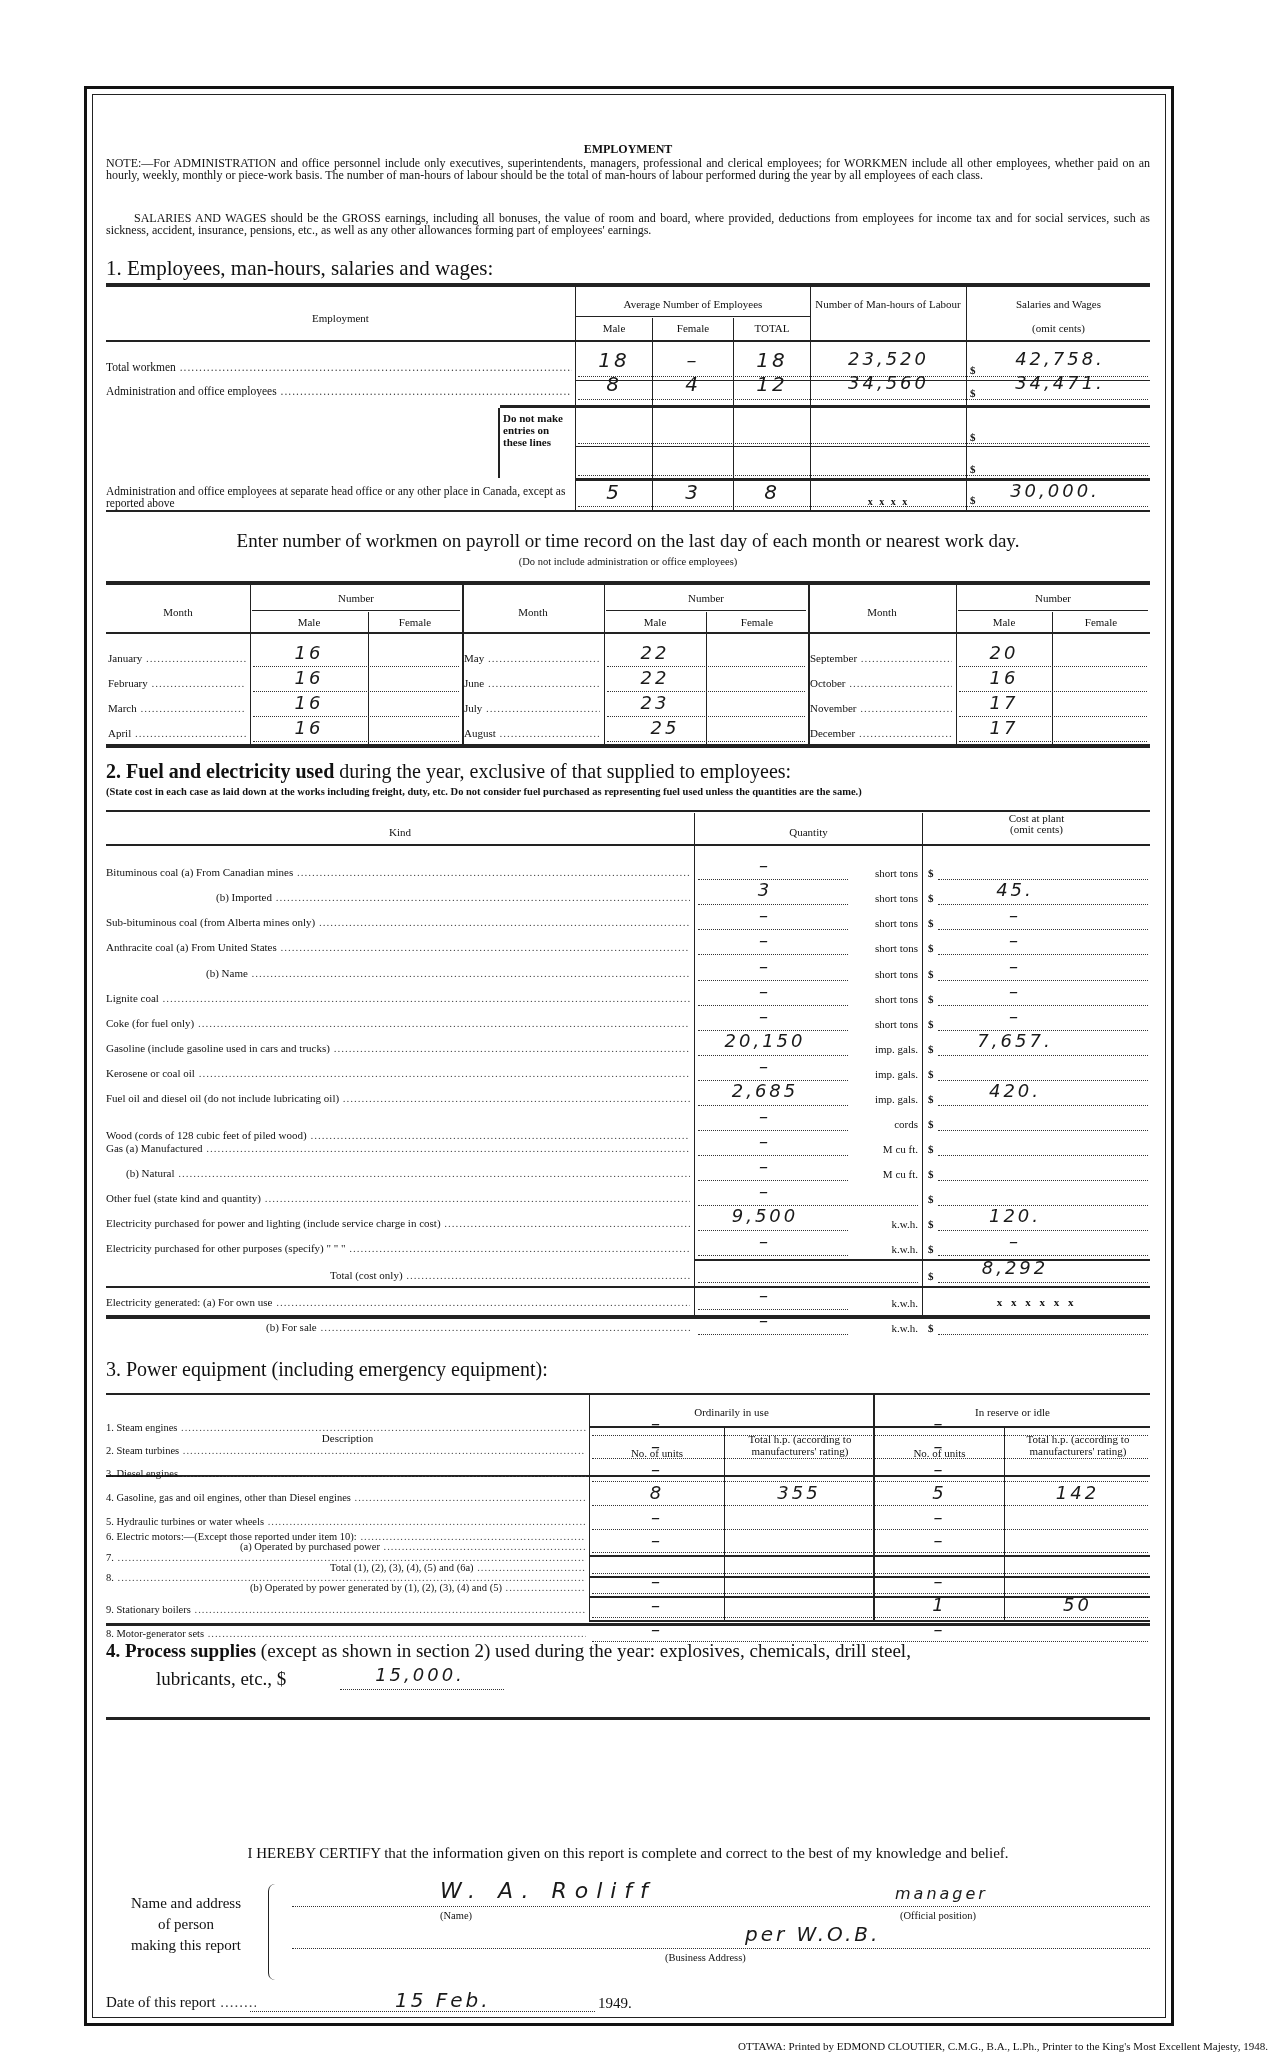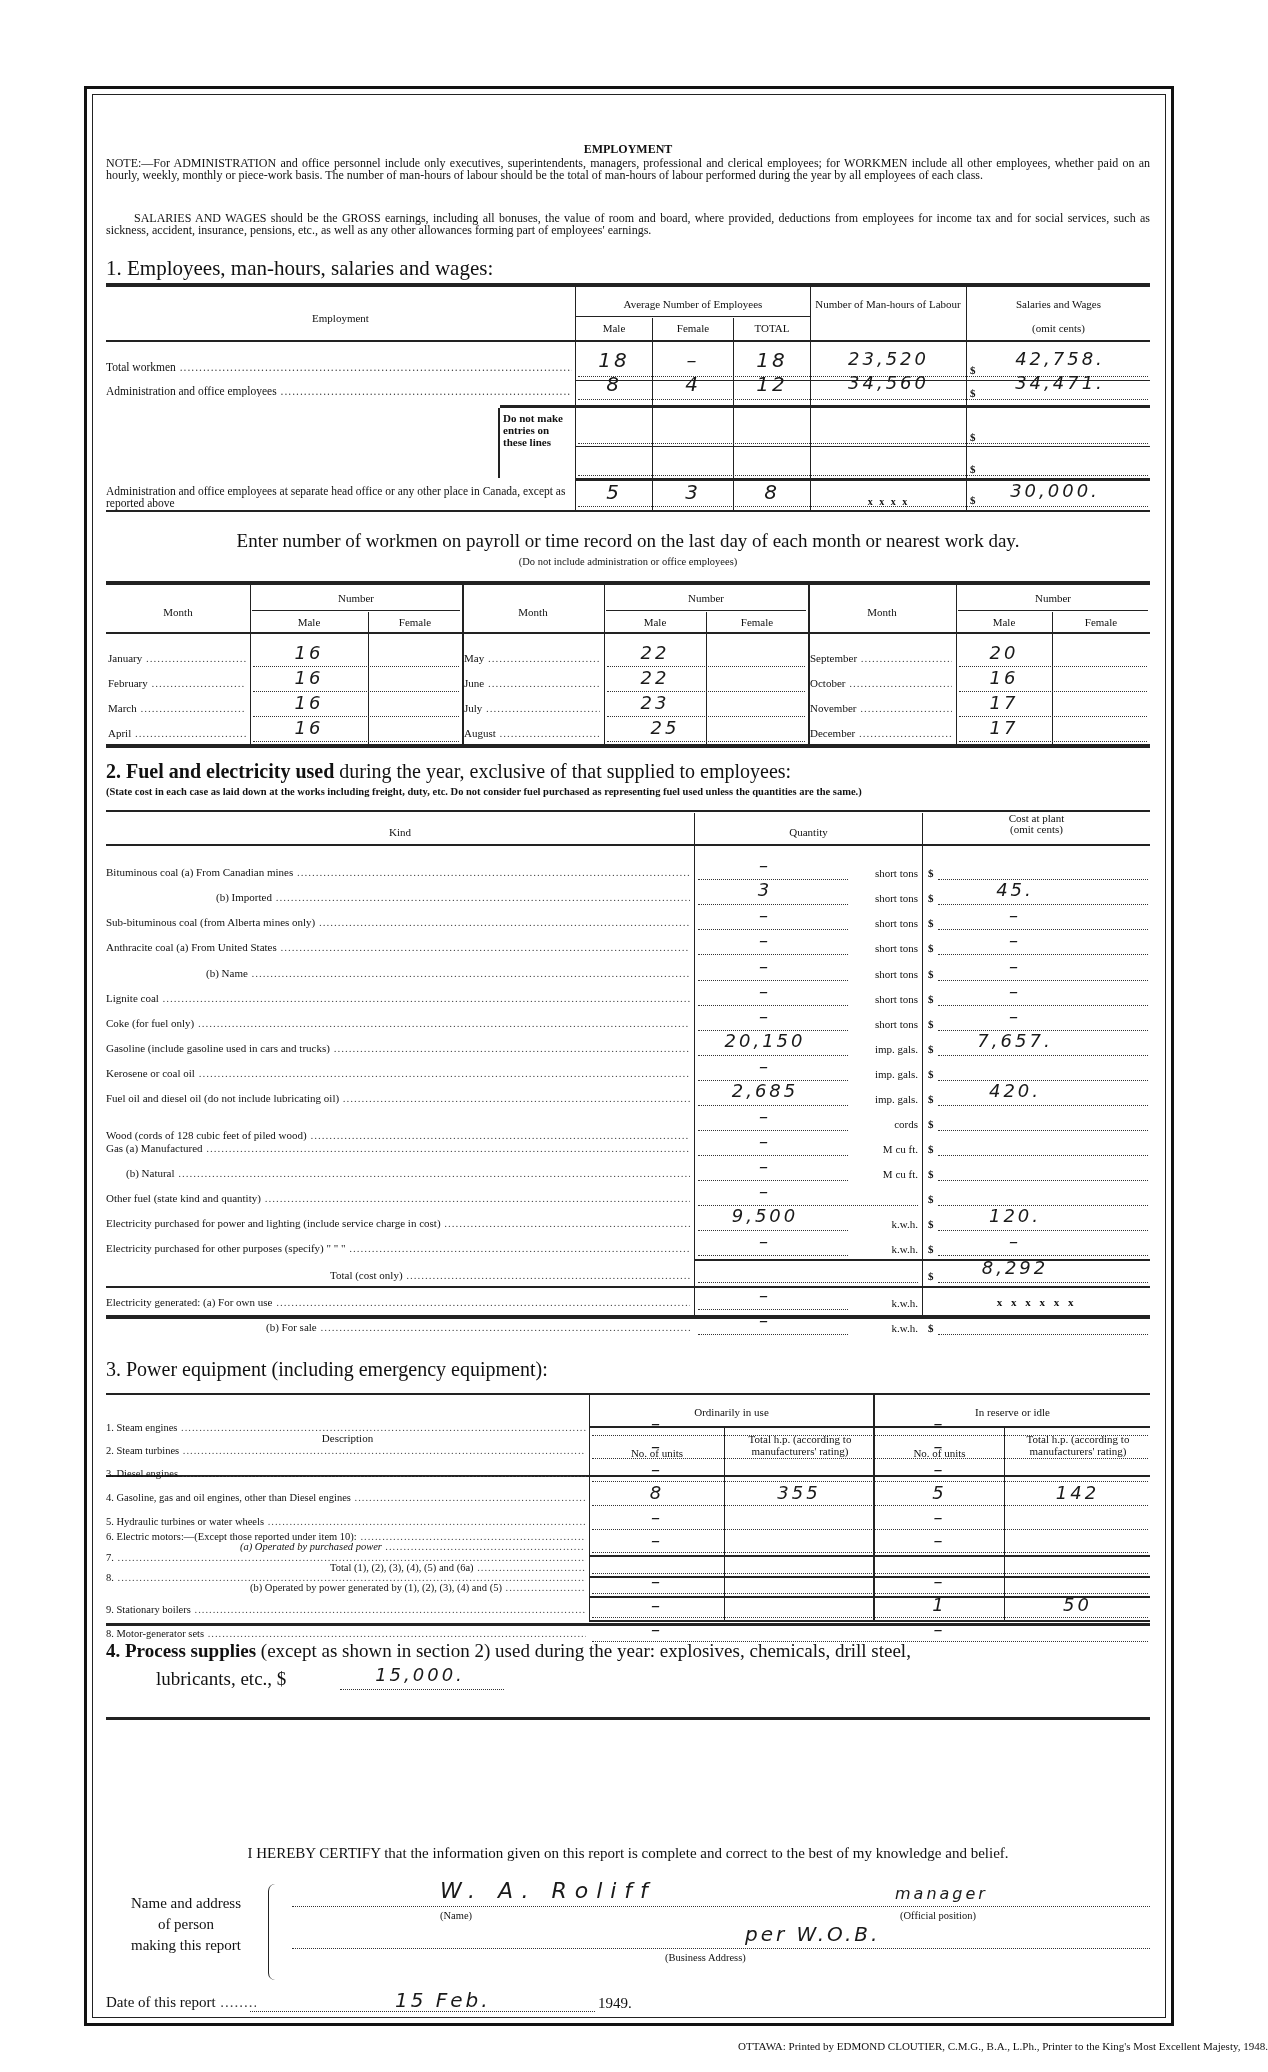--- a/index.html
+++ b/index.html
@@ -394,21 +394,21 @@
 <div class="val hand" style="left:725px;top:1482px;width:148px;font-size:18px;">355</div>
 <div class="val hand" style="left:875px;top:1482px;width:129px;font-size:18px;">5</div>
 <div class="val hand" style="left:1005px;top:1482px;width:145px;font-size:18px;">142</div>
 <div class="lbl" style="left:106px;top:1516px;width:480px;font-size:10.5px;">5. Hydraulic turbines or water wheels</div>
 <div class="dots" style="left:592px;top:1529px;width:556px;"></div>
 <div class="val hand" style="left:590px;top:1506px;width:134px;font-size:18px;">–</div>
 <div class="val hand" style="left:725px;top:1506px;width:148px;font-size:18px;"></div>
 <div class="val hand" style="left:875px;top:1506px;width:129px;font-size:18px;">–</div>
 <div class="val hand" style="left:1005px;top:1506px;width:145px;font-size:18px;"></div>
 <div class="lbl" style="left:106px;top:1531px;width:480px;font-size:10.5px;">6. Electric motors:—(Except those reported under item 10):</div>
-<div class="lbl" style="left:240px;top:1541px;width:345px;font-size:10.5px;font-style:italic;">(a) Operated by purchased power</div>
+<div class="lbl" style="left:240px;top:1541px;width:345px;font-size:10.5px;">(a) Operated by purchased power</div>
 <div class="dots" style="left:592px;top:1552px;width:556px;"></div>
 <div class="val hand" style="left:590px;top:1529px;width:134px;font-size:18px;">–</div>
 <div class="val hand" style="left:725px;top:1529px;width:148px;font-size:18px;"></div>
 <div class="val hand" style="left:875px;top:1529px;width:129px;font-size:18px;">–</div>
 <div class="val hand" style="left:1005px;top:1529px;width:145px;font-size:18px;"></div>
 <div class="thin" style="left:590px;top:1555px;width:560px;height:2px;"></div>
 <div class="lbl" style="left:106px;top:1552px;width:480px;font-size:10.5px;">7.</div>
 <div class="lbl" style="left:330px;top:1562px;width:255px;font-size:10.5px;">Total (1), (2), (3), (4), (5) and (6a)</div>
 <div class="dots" style="left:592px;top:1573px;width:556px;"></div>
 <div class="val hand" style="left:590px;top:1550px;width:134px;font-size:18px;"></div>

